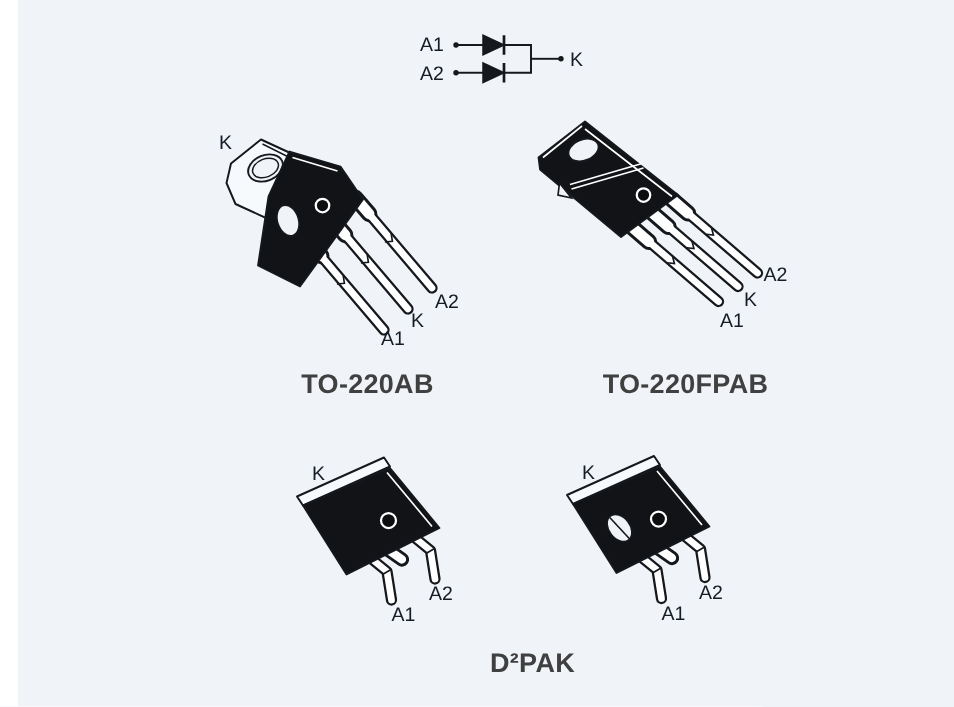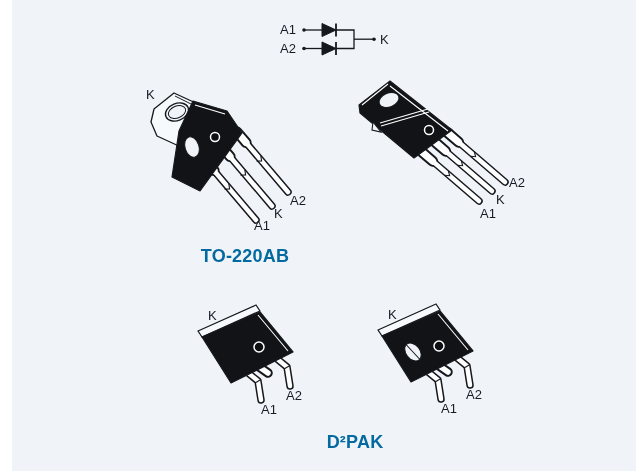--- a/index.html
+++ b/index.html
@@ -10,21 +10,21 @@
     font-family:"Liberation Sans", sans-serif;
     overflow:hidden;
     margin-left:12px;
   }
   .canvas svg{position:absolute;overflow:visible;}
   .caption{
     position:absolute;
     transform:translateX(-50%);
     font-weight:bold;
     font-size:18px;
-    color:#0369a1;
+    color:#404040;
     white-space:nowrap;
     letter-spacing:.2px;
   }
   
   .ink{stroke:#15191e;}
   .pin-label{font-family:"Liberation Sans",sans-serif;font-size:13px;fill:#151c26;}
   .sch-label{font-family:"Liberation Sans",sans-serif;font-size:13px;fill:#151c26;}
   .wire{stroke:#15191e;stroke-width:1.3;fill:none;}
   .body-poly{fill:#121316;stroke:#15191e;stroke-width:1.2;stroke-linejoin:round;}
   .tab-poly{fill:#f7fafd;stroke:#15191e;stroke-width:1.3;stroke-linejoin:round;}
@@ -197,15 +197,16 @@
       <ellipse class="notch" cx="39" cy="53" rx="7" ry="10" transform="rotate(-38 39 53)"></ellipse>
       <path class="ink" d="M32.5,46 L45.5,60" fill="none" stroke-width="1.1"></path>
       <circle class="ring-dot" cx="65" cy="47" r="5"></circle>
     </g>
 
     <text class="pin-label" x="92" y="100">A2</text>
     <text class="pin-label" x="67" y="114">A1</text>
   </svg>
 
   <div class="caption" style="left:233px;top:246px;">TO-220AB</div>
+  <div class="caption" style="left:445px;top:246px;">TO-220FPAB</div>
   <div class="caption" style="left:343px;top:432px;">D²PAK</div>
 
 </div>
 
 </body></html>

